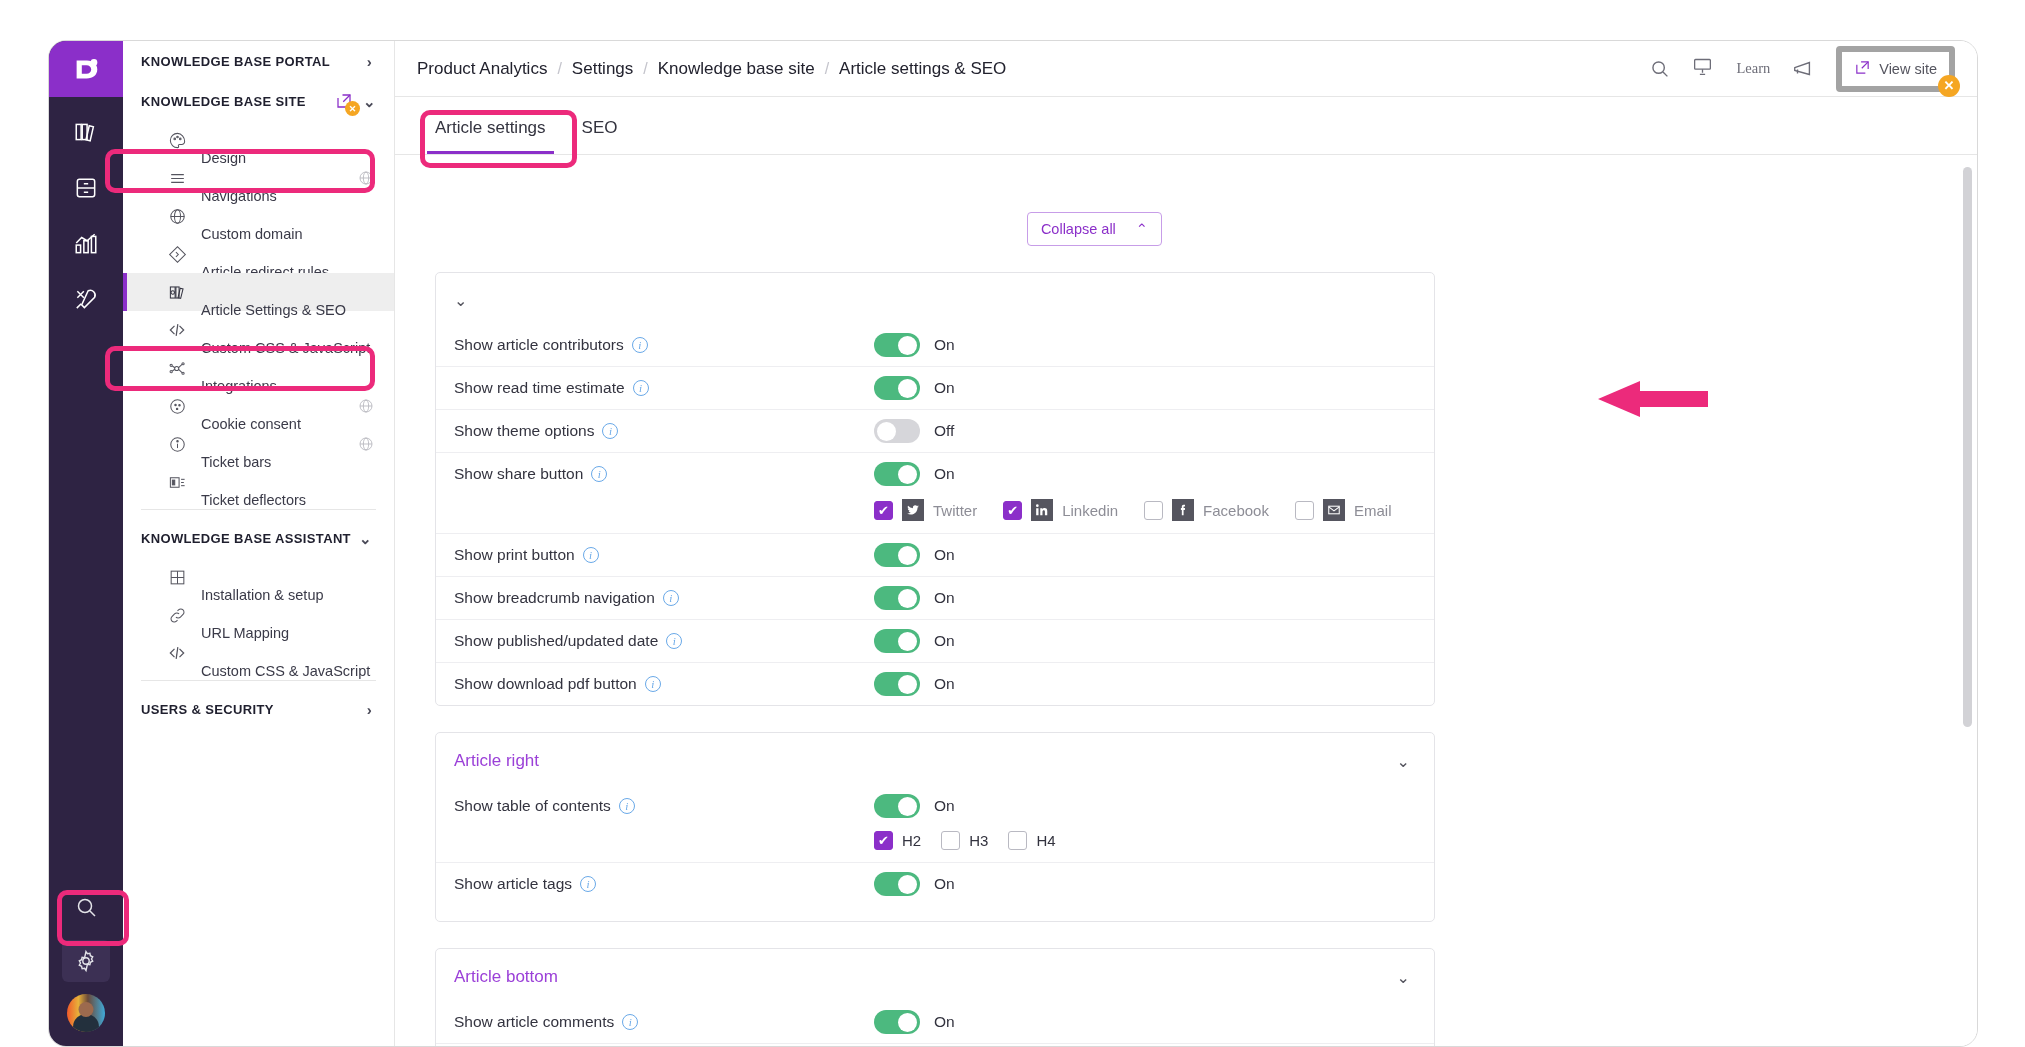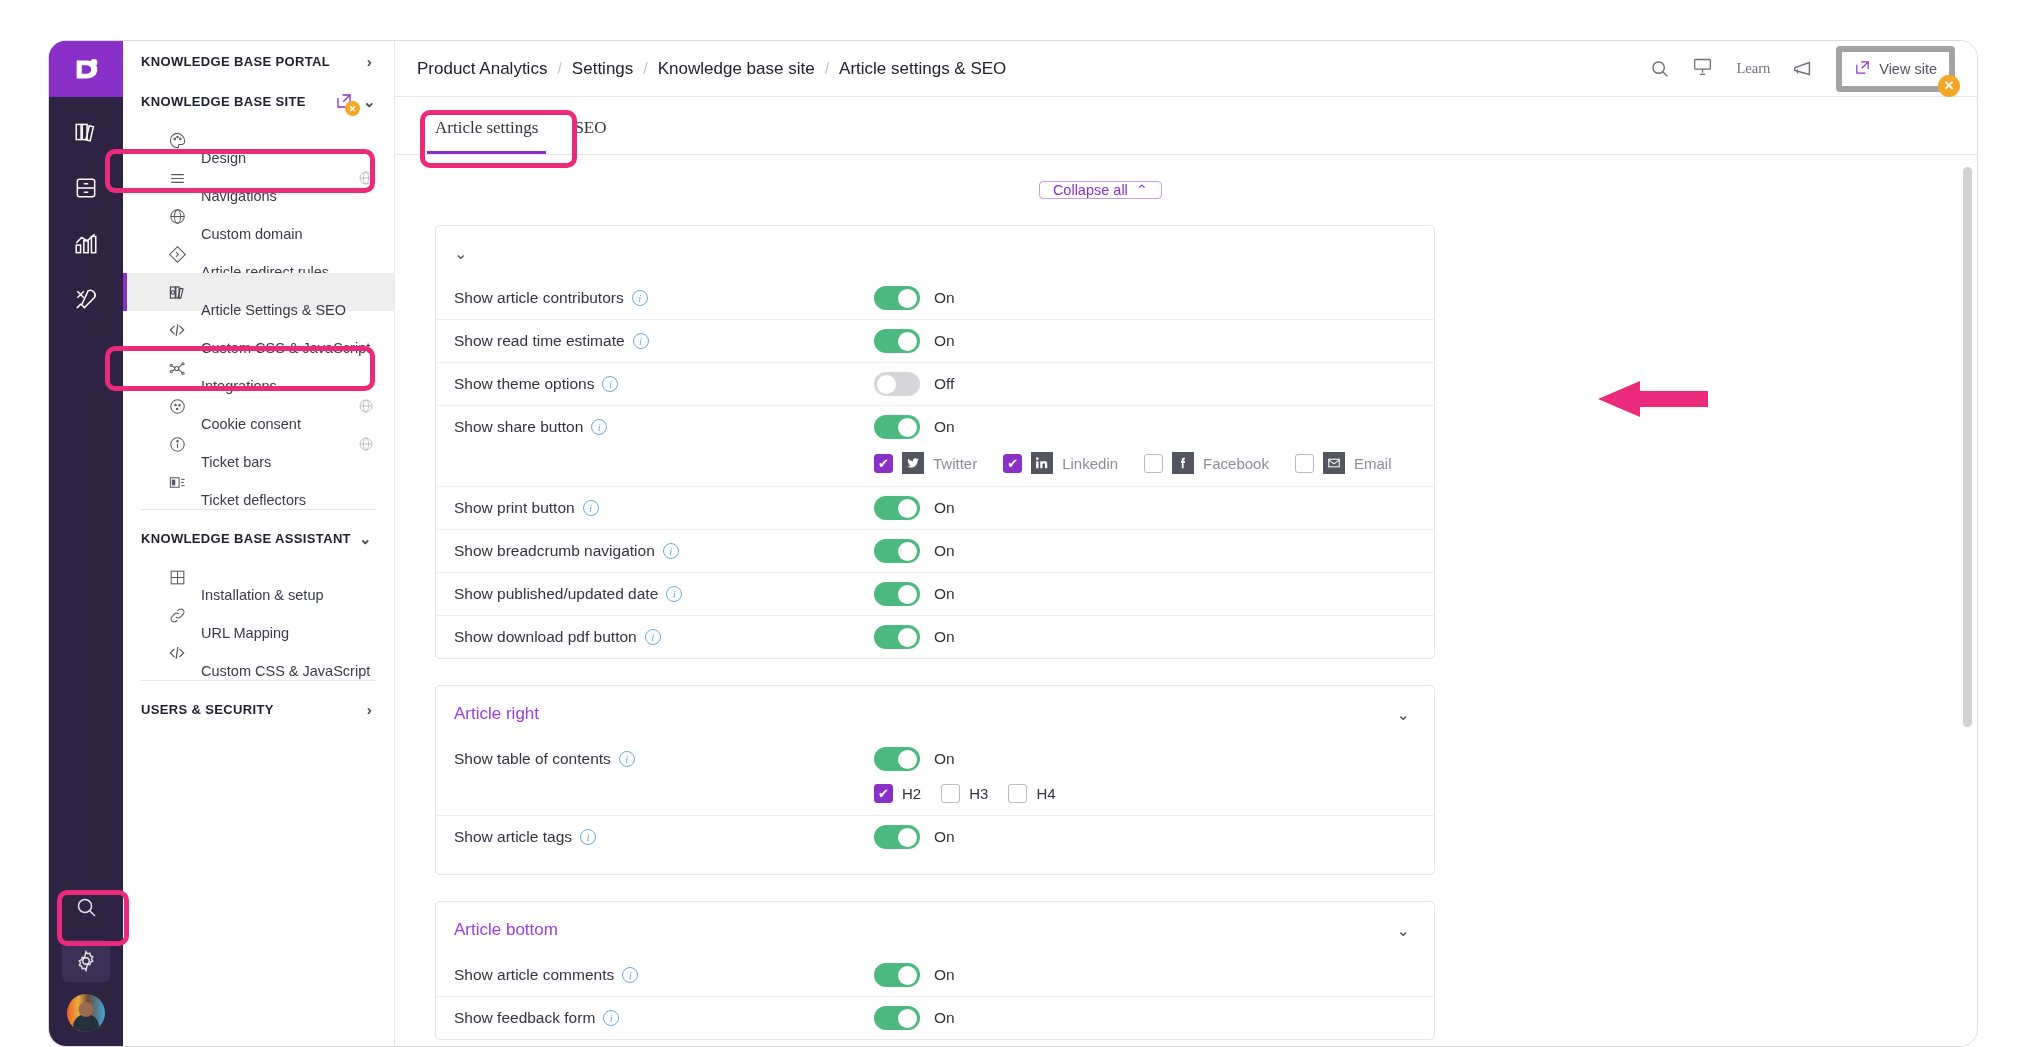--- a/index.html
+++ b/index.html
@@ -136,21 +136,20 @@
     color: #fff; font-size: 13px; font-weight: bold;
   }
 
   
   .tabsrow {
     height: 58px; flex: none;
     border-bottom: 1px solid #e6e6e6;
     display: flex; align-items: flex-end;
     padding-left: 22px;
     background: #fff;
-    font-family: Liberation Serif, serif;
   }
   .tab {
     padding: 0 18px 16px 18px;
     font-size: 17px; color: #33333f; cursor: pointer;
     position: relative;
   }
   .tab.active::after {
     content:""; position:absolute; left:10px; right:10px; bottom:0; height:3px; background:#8b2fc9;
   }
 
@@ -158,23 +157,24 @@
   .content {
     flex: 1; overflow: hidden; position: relative;
     background: #fff;
     padding: 0 0 0 0;
   }
   .content-inner { padding: 26px 40px 0 40px; }
   .collapse-row { display: flex; justify-content: flex-end; padding-right: 775px; }
   .collapse-btn {
     border: 1px solid #c79de8; border-radius: 4px;
     color: #8b2fc9; background: #fff;
-    font-size: 14.5px; padding: 0 13px;
-    display: flex; align-items: center; gap: 8px;
+    font-size: 14.5px; padding: 8px 13px;
+    display: flex; align-items: center; gap: 20px;
     cursor: pointer;
+    margin-top: 31px;
   }
 
   .card {
     width: 1000px;
     margin: 26px 0 0 0;
     border: 1px solid #e4e4e8;
     border-radius: 5px;
     background: #fff;
   }
   .card-head {

